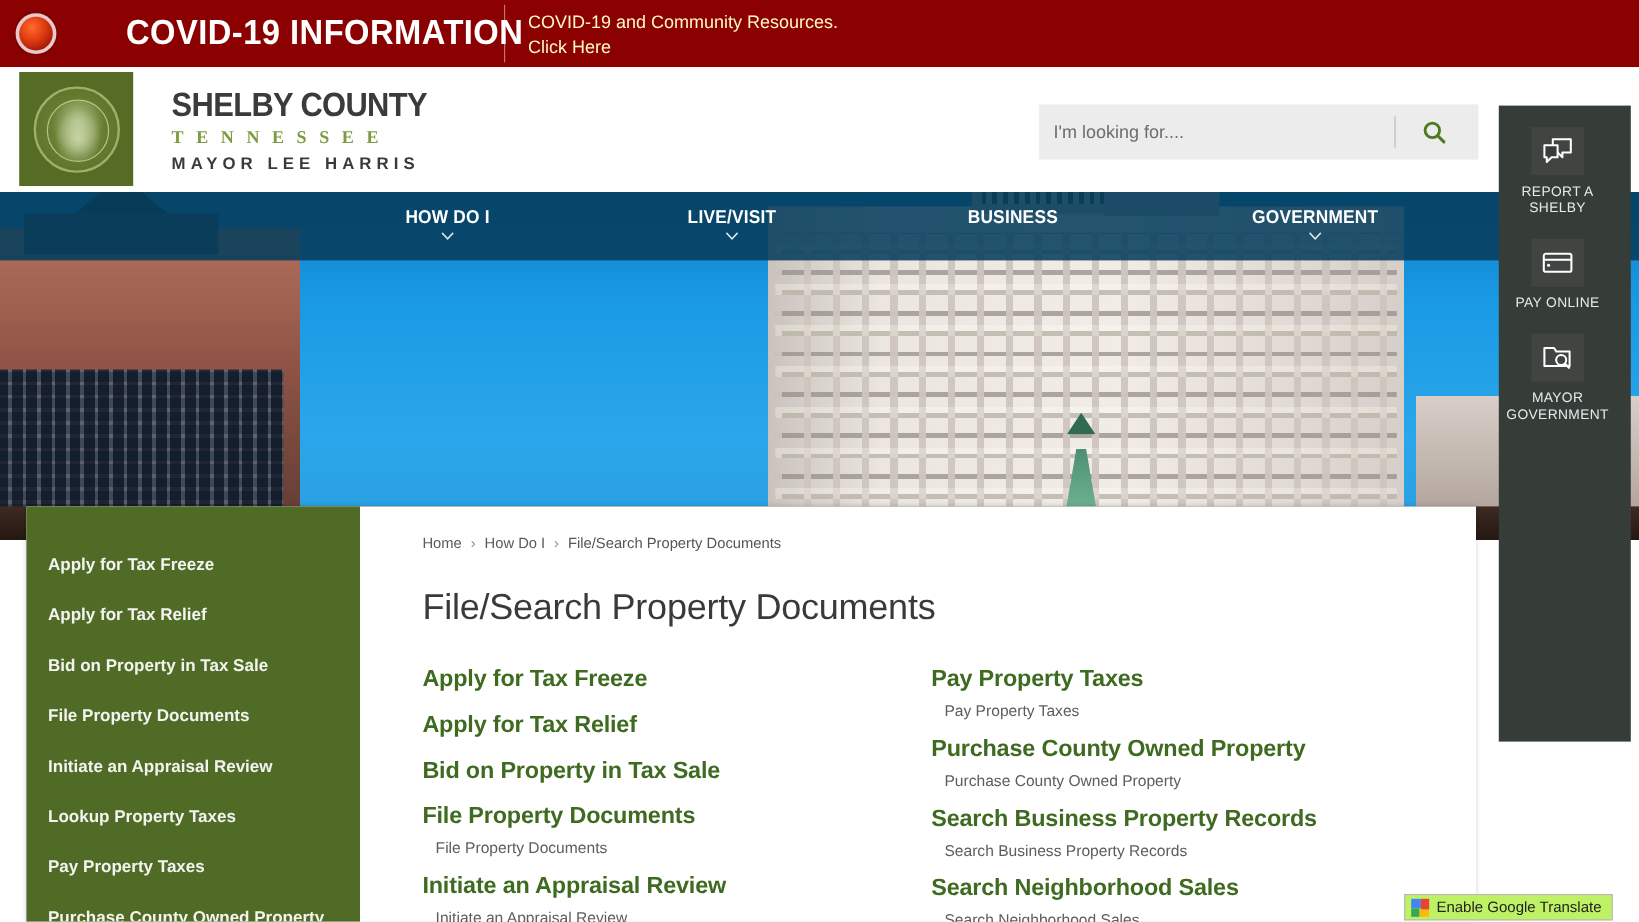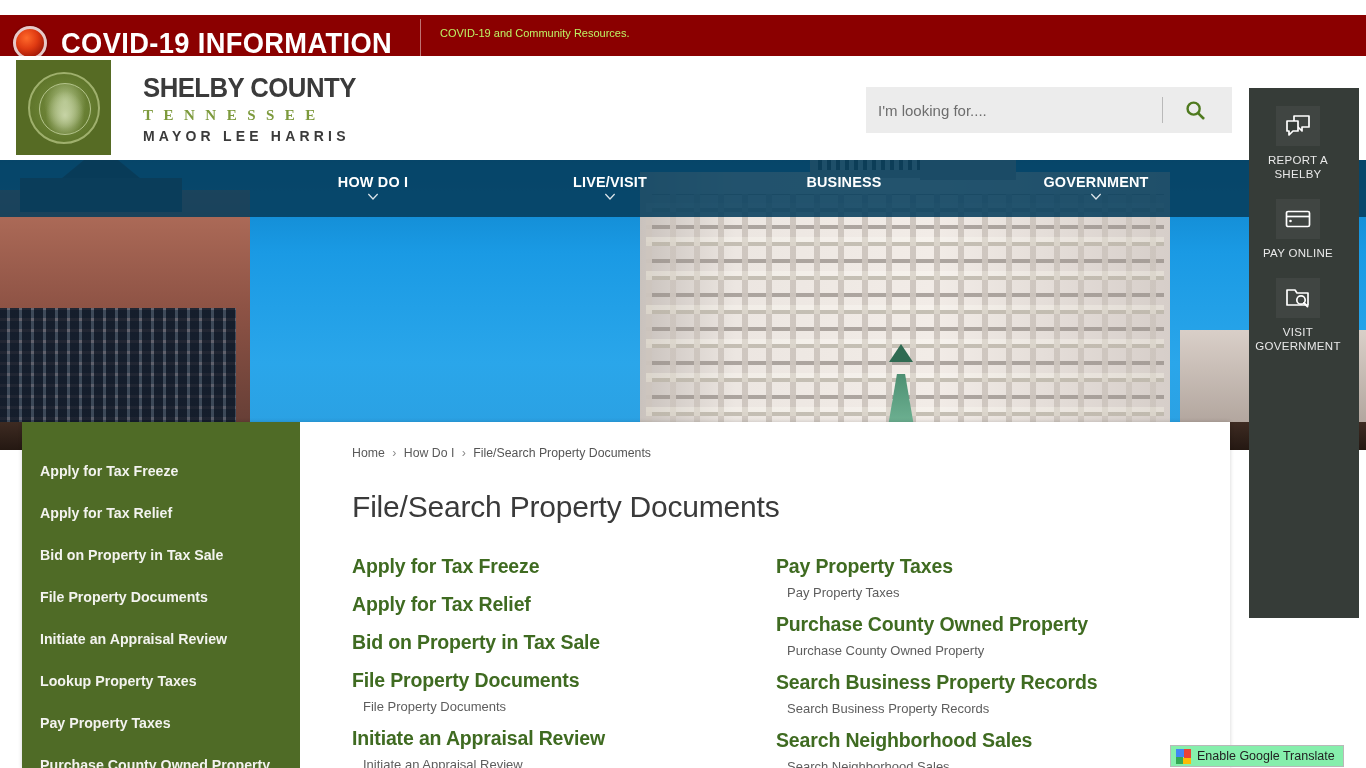--- a/index.html
+++ b/index.html
@@ -5,24 +5,24 @@
   * { box-sizing: border-box; margin: 0; padding: 0; }
   html, body {
     width: 1366px; height: 768px;
     overflow: hidden;
     font-family: "Liberation Sans", sans-serif;
     background: #ffffff;
   }
 
   
   #covid-banner {
-    position: absolute; left: 0; top: 15px;
+    position: absolute; left: 0; top: 0;
     width: 1366px; height: 56px;
     background: #8b0000;
-    display: flex; align-items: center;
+    display: flex; align-items: center; gap: 44px;
   }
   #covid-banner .alert-dot {
     width: 34px; height: 34px; margin-left: 13px; flex: 0 0 auto;
     border-radius: 50%;
     background: radial-gradient(circle at 38% 32%, #ff6a2b 0%, #e03b12 42%, #a81b08 75%, #7c1105 100%);
     border: 3px solid #e7c9c9;
     box-shadow: 0 0 2px rgba(0,0,0,.5);
   }
   #covid-banner .covid-title {
     margin-left: 14px;
@@ -35,22 +35,22 @@
     transform: scaleX(.94);
     transform-origin: left center;
   }
   #covid-banner .covid-divider {
     position: absolute; left: 420px; top: 4px;
     width: 1px; height: 48px;
     background: rgba(255,255,255,.45);
   }
   #covid-banner .covid-sub {
     position: absolute; left: 440px; top: 8px;
-    color: #bef264;
-    font-size: 11px;
+    color: #fef9c3;
+    font-size: 15px;
     line-height: 21px;
     max-width: 500px;
   }
 
   
   #site-header {
     position: absolute; left: 0; top: 56px;
     width: 1366px; height: 104px;
     background: #ffffff;
   }
@@ -284,21 +284,21 @@
   }
   .link-group .desc {
     display: block; color: #5d5d5d; font-size: 13px;
     padding-left: 11px; line-height: 20px;
   }
 
   
   #translate-widget {
     position: absolute; left: 1170px; top: 745px;
     height: 22px;
-    background: #86efac; border: 1px solid #b9b9b9;
+    background: #bef264; border: 1px solid #b9b9b9;
     display: flex; align-items: center; gap: 6px;
     padding: 0 8px 0 5px;
     z-index: 60; cursor: pointer;
   }
   #translate-widget .glabel { font-size: 12.5px; color: #222; white-space: nowrap; }
   .gicon { width: 15px; height: 15px; position: relative; }
   .gicon i { position: absolute; display: block; }
   .gicon .b { left:0; top:0; width:8px; height:8px; background:#4285f4; }
   .gicon .r { left:8px; top:0; width:7px; height:9px; background:#ea4335; }
   .gicon .g { left:0; top:8px; width:7px; height:7px; background:#34a853; }
@@ -306,20 +306,21 @@
 </style>
 </head>
 <body>
 
 <div id="covid-banner">
   <span class="alert-dot"></span>
   <span class="covid-title">COVID-19 INFORMATION</span>
   <span class="covid-divider"></span>
   <div class="covid-sub">
     <div>COVID-19 and Community Resources.</div>
+    <div>Click Here</div>
   </div>
 </div>
 
 <div id="site-header">
   <div id="seal-block">
     <div class="seal"></div>
   </div>
   <div id="wordmark">
     <div class="wm-line1">SHELBY COUNTY</div>
     <div class="wm-line2">TENNESSEE</div>
@@ -418,21 +419,21 @@
 
   <div class="quick-item">
     <span class="qicon">
       <svg width="26" height="22" viewBox="0 0 26 22">
         <path d="M2 3 H10 L12 6 H23 V18 H2 Z" fill="none" stroke="#fff" stroke-width="1.7" stroke-linejoin="round"></path>
         <circle cx="16" cy="13" r="4.2" fill="none" stroke="#fff" stroke-width="1.7"></circle>
         <line x1="19" y1="16" x2="22.5" y2="19.5" stroke="#fff" stroke-width="1.9" stroke-linecap="round"></line>
       </svg>
     </span>
     <span class="qlabel">
-      <span>VISIT</span><br>
+      <span>MAYOR</span><br>
       <span>GOVERNMENT</span>
     </span>
   </div>
 </div>
 
 <div id="content-card">
 
   <div id="side-menu">
     <a class="side-link">Apply for Tax Freeze</a>
     <a class="side-link">Apply for Tax Relief</a>

